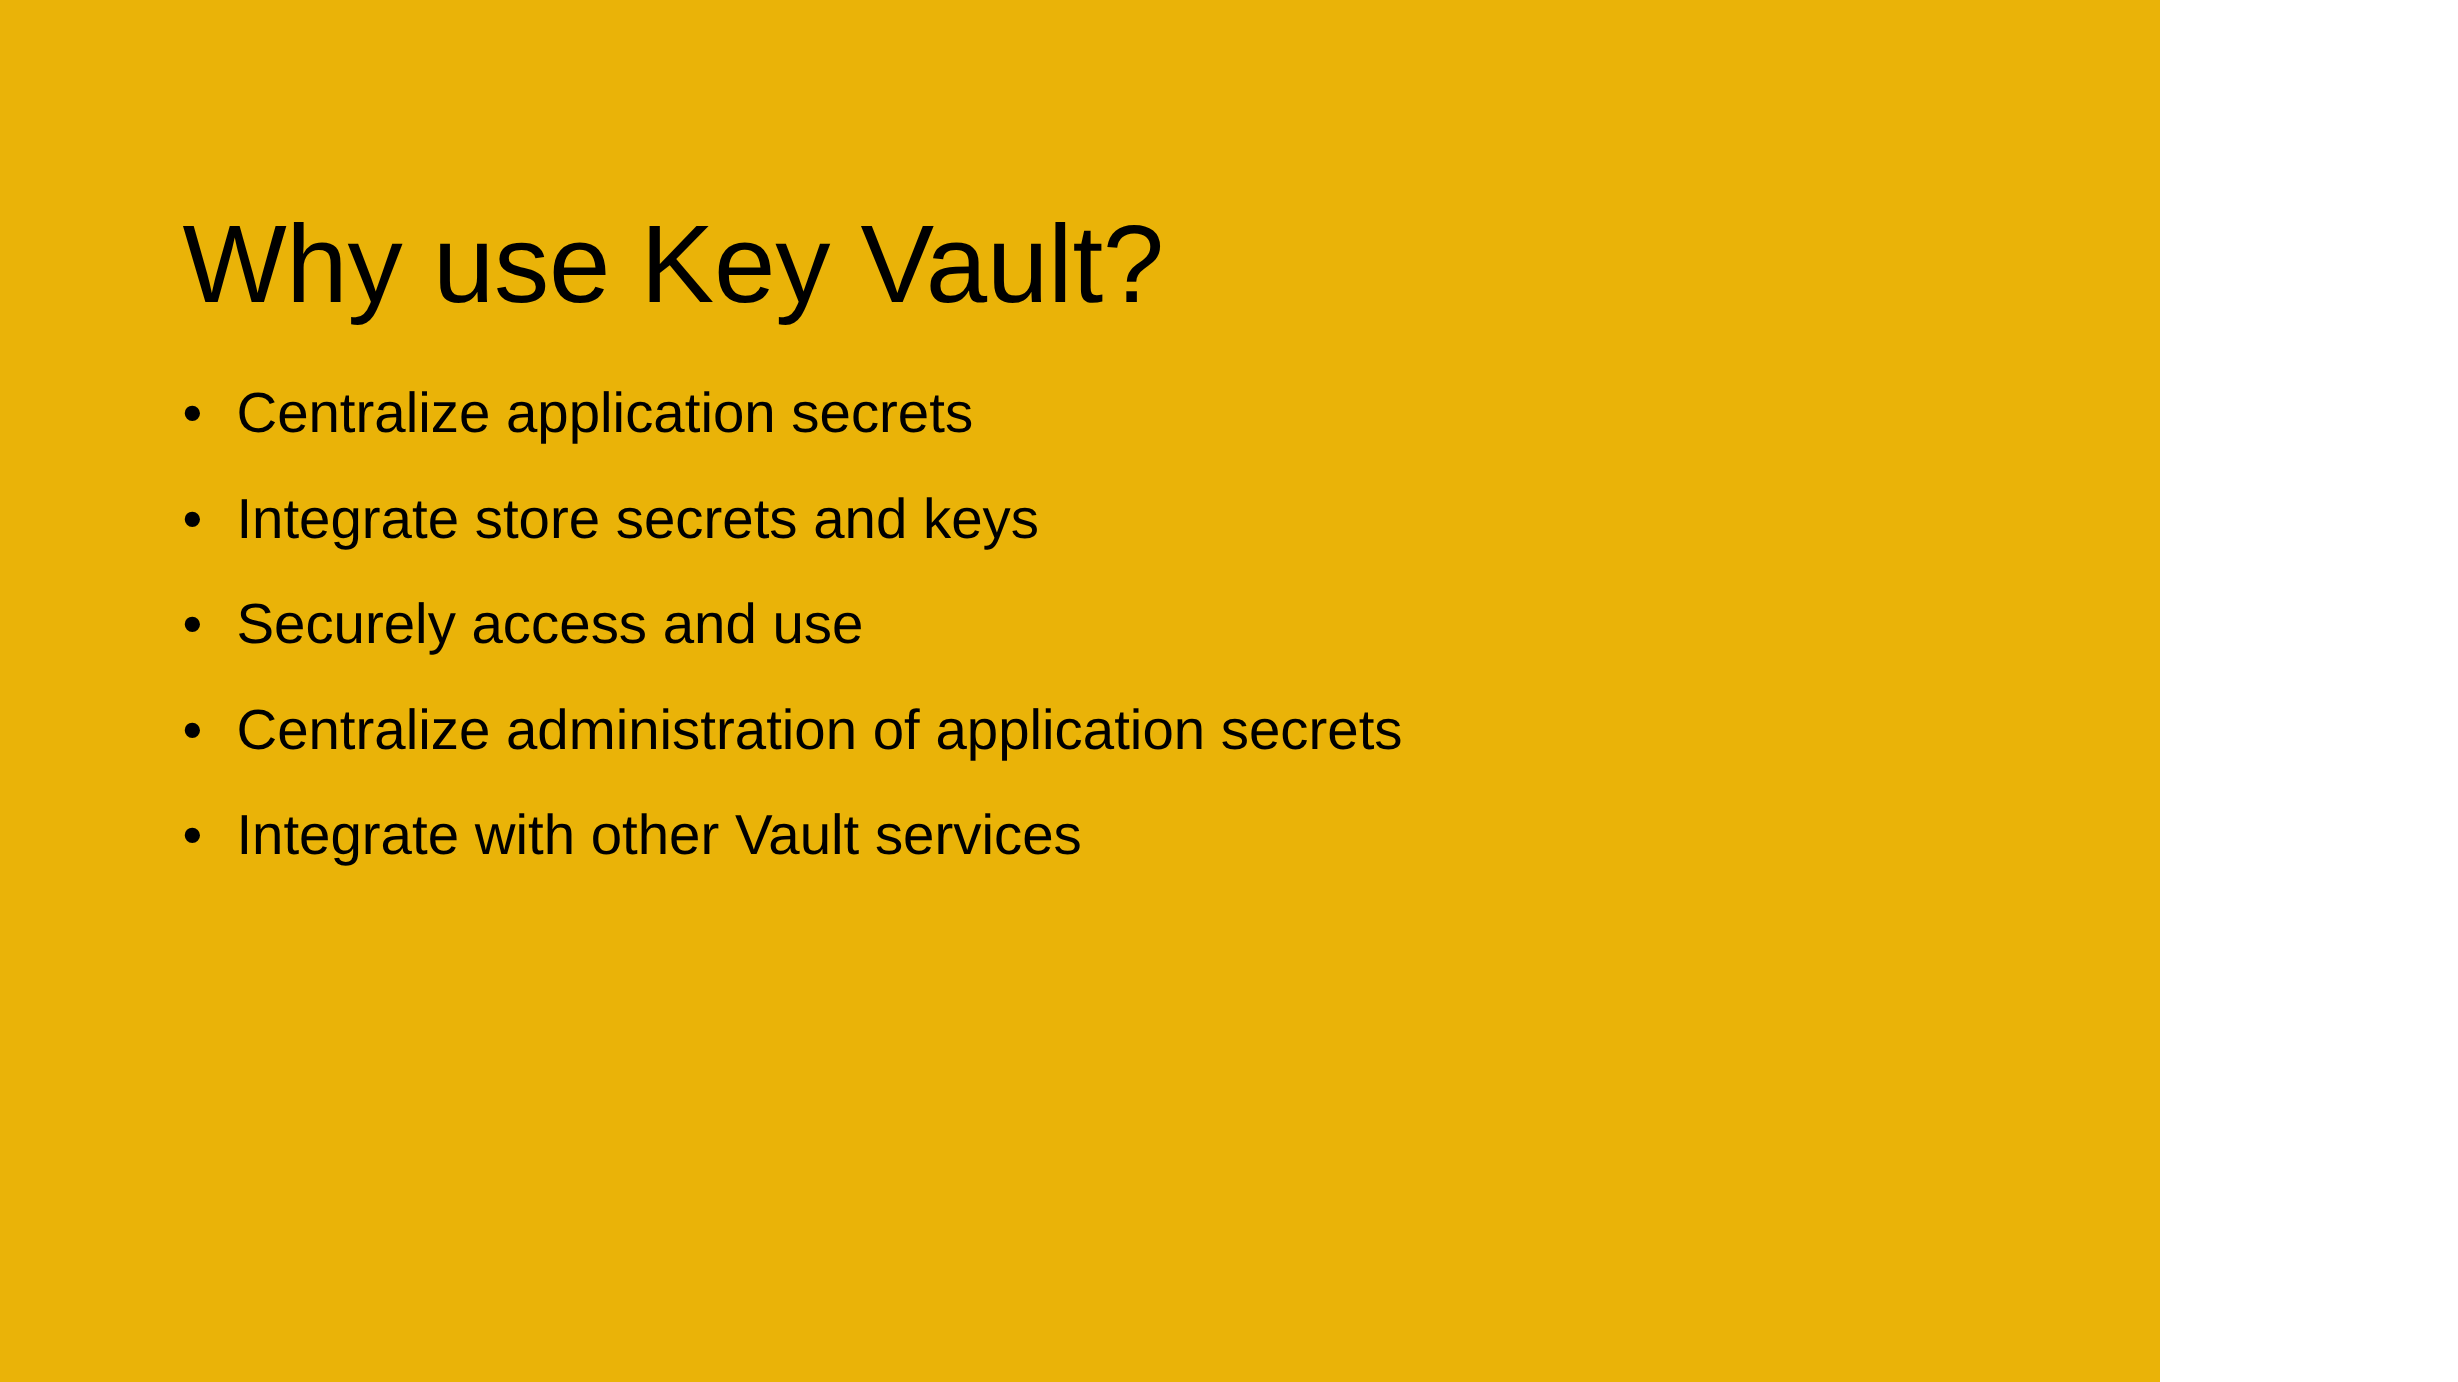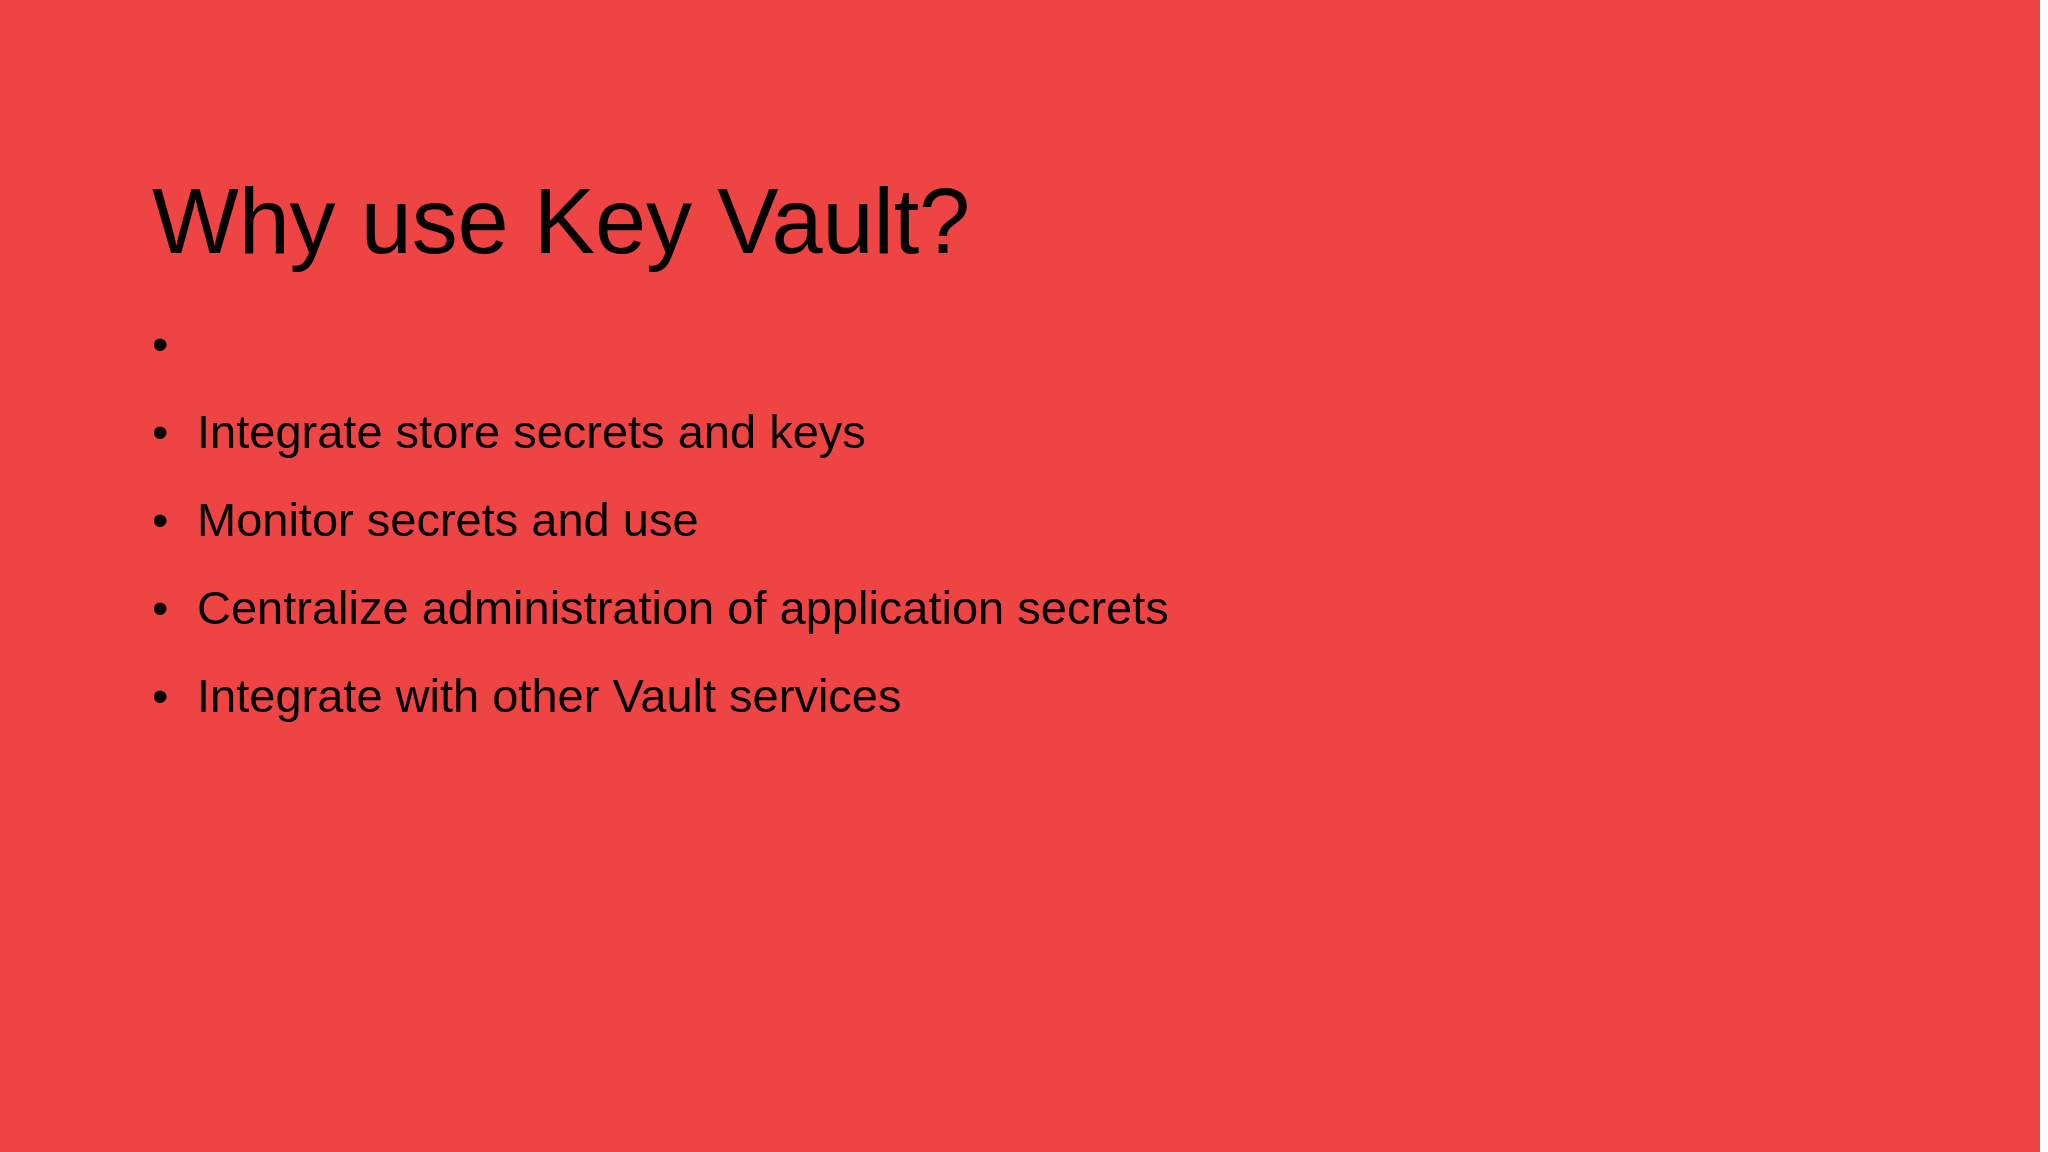--- a/index.html
+++ b/index.html
@@ -3,23 +3,23 @@
 <meta charset="utf-8">
 <title>Slide</title>
 <style>
   html, body {
     margin: 0;
     padding: 0;
     background: #ffffff;
   }
   #slide {
     position: relative;
-    width: 2040px;
+    width: 1800px;
     height: 1152px;
-    background: #ef4444;
+    background: #eab308;
     overflow: hidden;
     font-family: "Liberation Sans", "DejaVu Sans", sans-serif;
     -webkit-font-smoothing: antialiased;
   }
 
   
   #slide-title {
     position: absolute;
     left: 152px;
     top: 108px;
@@ -68,30 +68,31 @@
 <body>
 
 <div id="slide">
 
   <h1 id="slide-title">Why use Key Vault?</h1>
 
   <ul id="body-list">
 
     <li class="bullet-row">
       <span class="bullet-marker">•</span>
+      <span class="bullet-text">Centralize application secrets</span>
     </li>
 
     <li class="bullet-row">
       <span class="bullet-marker">•</span>
       <span class="bullet-text">Integrate store secrets and keys</span>
     </li>
 
     <li class="bullet-row">
       <span class="bullet-marker">•</span>
-      <span class="bullet-text">Monitor secrets and use</span>
+      <span class="bullet-text">Securely access and use</span>
     </li>
 
     <li class="bullet-row">
       <span class="bullet-marker">•</span>
       <span class="bullet-text">Centralize administration of application secrets</span>
     </li>
 
     <li class="bullet-row">
       <span class="bullet-marker">•</span>
       <span class="bullet-text">Integrate with other Vault services</span>

